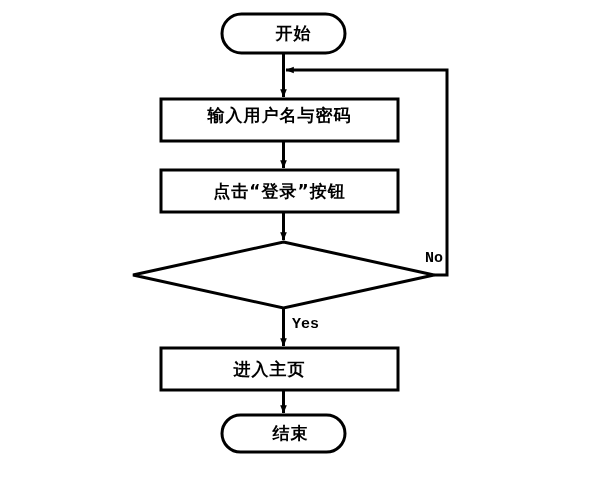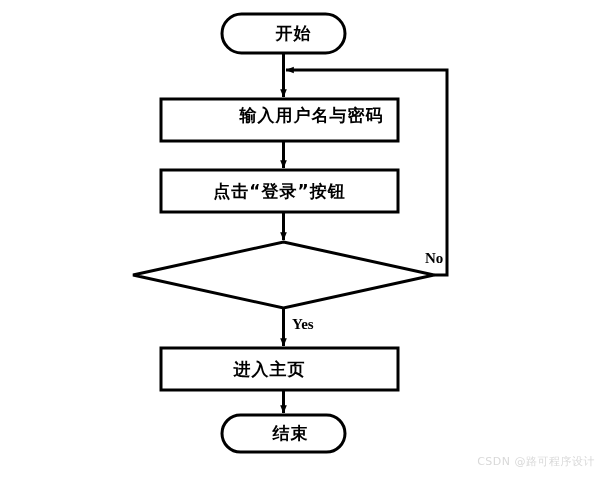--- a/index.html
+++ b/index.html
@@ -37,21 +37,21 @@
     white-space: nowrap;
     pointer-events: none;
   }
   .node-text.cjk {
     font-family: "DejaVu Sans", "Liberation Sans", sans-serif;
     font-size: 17px;
   }
   .edge-label {
     position: absolute;
     color: #000000;
-    font-family: Liberation Serif, serif;
+    font-family: Liberation Mono, monospace;
     font-weight: bold;
     font-size: 15px;
     white-space: nowrap;
     pointer-events: none;
   }
   #watermark {
     position: absolute;
     right: 12px;
     bottom: 8px;
     font-family: "DejaVu Sans", "Liberation Sans", sans-serif;
@@ -93,28 +93,27 @@
 
     <line x1="283.5" y1="308" x2="283.5" y2="346" stroke="#000000" stroke-width="3" marker-end="url(#arrow)"></line>
 
     <line x1="283.5" y1="390" x2="283.5" y2="413" stroke="#000000" stroke-width="3" marker-end="url(#arrow)"></line>
 
     <path d="M 434 275 L 447 275 L 447 70 L 286 70" fill="none" stroke="#000000" stroke-width="3" marker-end="url(#arrow)"></path>
   </svg>
 
   <div class="node-text cjk" style="left:222px; top:14px; width:143px; height:39px;">开始</div>
 
-  <div class="node-text cjk" style="left:161px; top:99px; width:237px; height:32px;margin-left:32px;">输入用户名与密码</div>
+  <div class="node-text cjk" style="left:161px; top:99px; width:237px; height:32px;">输入用户名与密码</div>
 
   <div class="node-text cjk" style="left:161px; top:170px; width:237px; height:42px;">点击“登录”按钮</div>
 
 
   <div class="node-text cjk" style="left:161px; top:348px; width:217px; height:42px;">进入主页</div>
 
   <div class="node-text cjk" style="left:222px; top:415px; width:137px; height:37px;">结束</div>
 
   <div class="edge-label" style="left:425px; top:250px;">No</div>
 
   <div class="edge-label" style="left:292px; top:316px;">Yes</div>
 
-  <div id="watermark">CSDN @路可程序设计</div>
 
 </div>
 
 </body></html>

